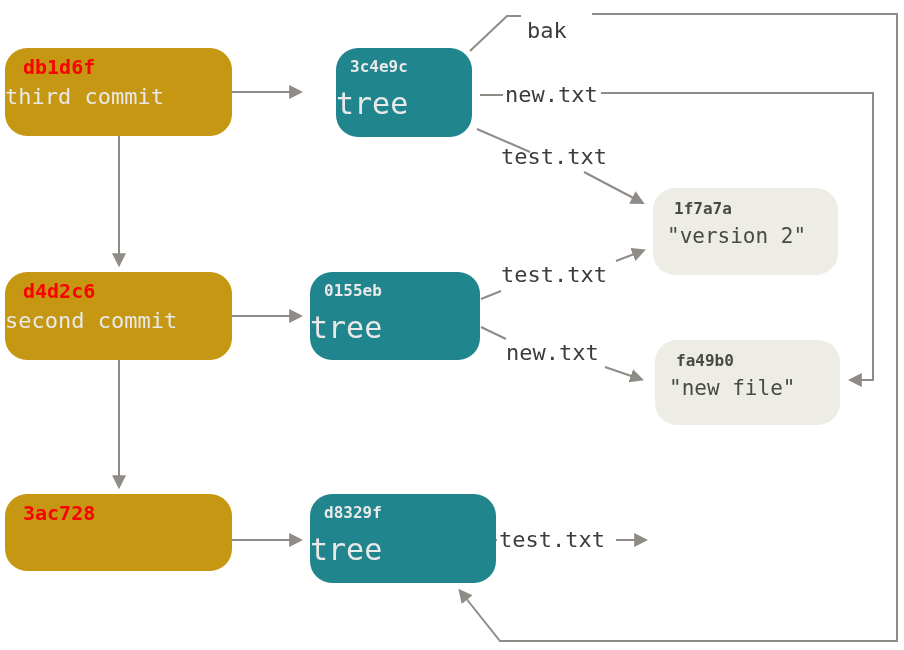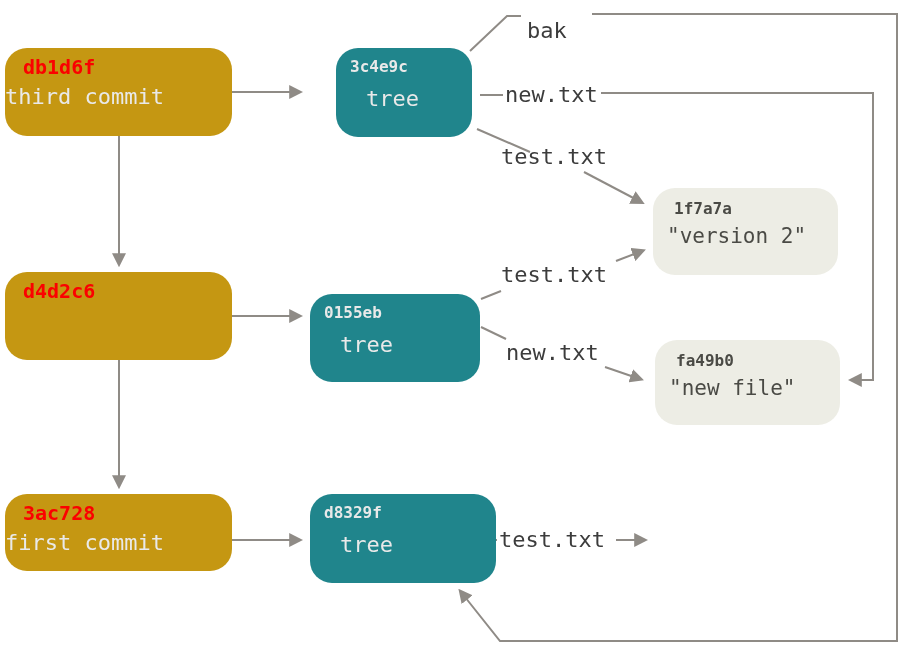--- a/index.html
+++ b/index.html
@@ -72,23 +72,22 @@
     text-align: left;
     white-space: nowrap;
   }
   .commit-label {
     top: 36px;
     font-size: 22px;
     color: var(--box-text-color);
   }
   .tree-label {
     top: 38px;
-    font-size: 22px;
+    font-size: 30px;
     color: var(--box-text-color);
-    padding-left: 30px;
   }
   .blob-content {
     position: absolute;
     top: 36px; left: 14px;
     font-size: 21px;
     color: var(--blob-text-color);
     white-space: nowrap;
   }
   .edge-label {
     position: absolute;
@@ -135,31 +134,31 @@
     <path class="edge" d="M 482 540 L 497 540"></path>
     <path class="edge arrow" d="M 616 540 L 644 540"></path>
   </svg>
 
   <div class="box commit-box" style="left:5px; top:48px; width:227px; height:88px;">
     <div class="box-id commit-id">db1d6f</div>
     <div class="box-label commit-label">third commit</div>
   </div>
   <div class="box commit-box" style="left:5px; top:272px; width:227px; height:88px;">
     <div class="box-id commit-id">d4d2c6</div>
+    <div class="box-label commit-label">second commit</div>
   </div>
   <div class="box commit-box" style="left:5px; top:494px; width:227px; height:77px;">
     <div class="box-id commit-id">3ac728</div>
-    <div class="box-label commit-label">first commit</div>
   </div>
 
   <div class="box tree-box" style="left:326px; top:48px; width:136px; height:89px;margin-left:10px;">
     <div class="box-id tree-id">3c4e9c</div>
     <div class="box-label tree-label">tree</div>
   </div>
-  <div class="box tree-box" style="left:310px; top:272px; width:170px; height:88px;margin-top:22px;">
+  <div class="box tree-box" style="left:310px; top:272px; width:170px; height:88px;">
     <div class="box-id tree-id">0155eb</div>
     <div class="box-label tree-label">tree</div>
   </div>
   <div class="box tree-box" style="left:310px; top:494px; width:186px; height:89px;">
     <div class="box-id tree-id">d8329f</div>
     <div class="box-label tree-label">tree</div>
   </div>
 
   <div class="box blob-box" style="left:653px; top:188px; width:185px; height:87px;">
     <div class="box-id blob-id">1f7a7a</div>

